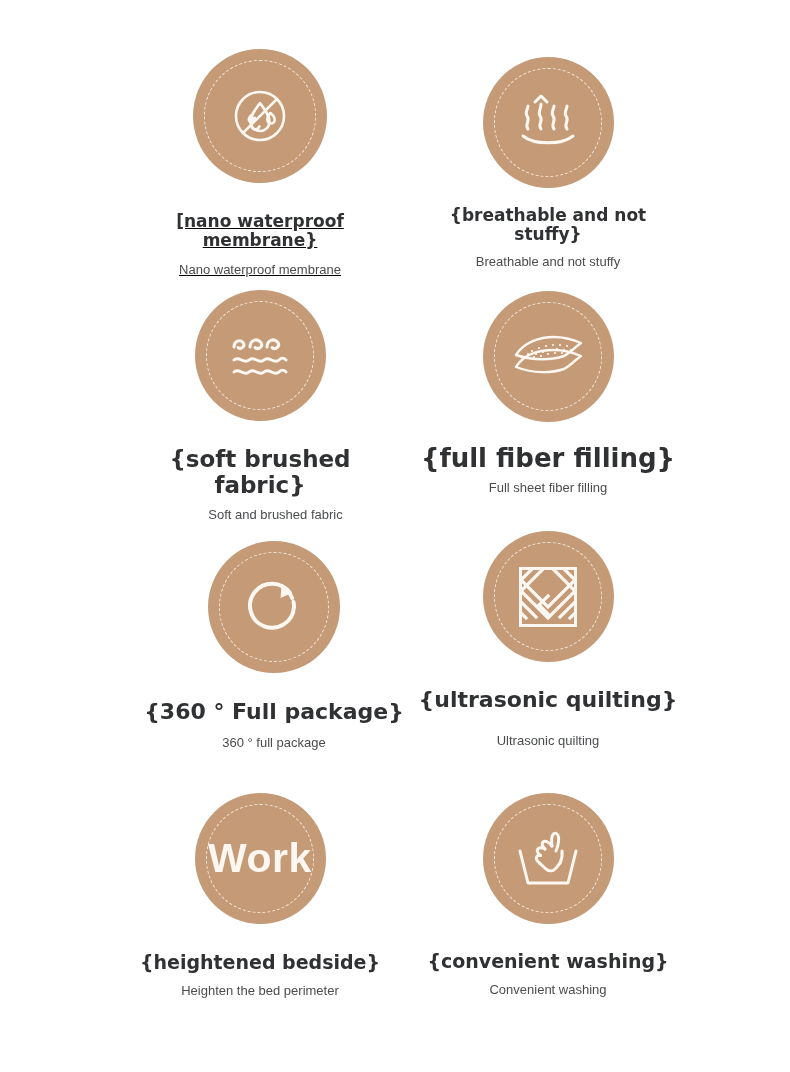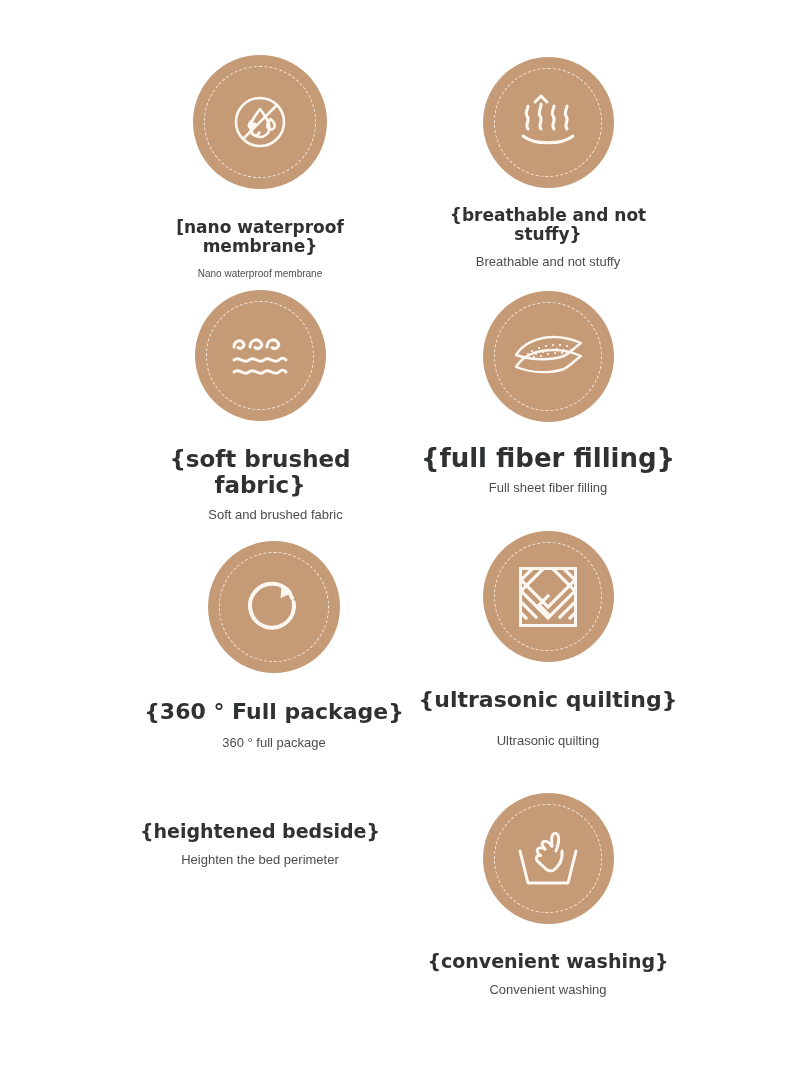--- a/index.html
+++ b/index.html
@@ -81,21 +81,21 @@
 
   .caption-sub {
     font-family: "Liberation Sans", sans-serif;
     font-weight: 400;
     color: #4a4c4e;
     text-align: center;
     line-height: 1.2;
   }
 
   
-  #cell-0 { left: 120px; top: 55px;  width: 280px; }
+  #cell-0 { left: 120px; top: 49px;  width: 280px; text-decoration: underline; }
   #cell-1 { left: 408px; top: 57px;  width: 280px; }
   #cell-2 { left: 120px; top: 290px; width: 280px; }
   #cell-3 { left: 408px; top: 291px; width: 280px; }
   #cell-4 { left: 134px; top: 541px; width: 280px; }
   #cell-5 { left: 408px; top: 531px; width: 280px; }
   #cell-6 { left: 120px; top: 793px; width: 280px; }
   #cell-7 { left: 408px; top: 793px; width: 280px; }
 
   #cell-0 .badge { width: 134px; height: 134px; }
   #cell-1 .badge { width: 131px; height: 131px; }
@@ -108,21 +108,21 @@
 
   #cell-0 .caption-main { font-size: 17px; margin-top: 29px; }
   #cell-1 .caption-main { font-size: 17px; margin-top: 18px; }
   #cell-2 .caption-main { font-size: 23px; margin-top: 26px; }
   #cell-3 .caption-main { font-size: 26px; margin-top: 22px; }
   #cell-4 .caption-main { font-size: 22px; margin-top: 27px; }
   #cell-5 .caption-main { font-size: 22px; margin-top: 26px; }
   #cell-6 .caption-main { font-size: 19px; margin-top: 28px; }
   #cell-7 .caption-main { font-size: 19px; margin-top: 27px; }
 
-  #cell-0 .caption-sub { font-size: 10px; margin-top: 12px; }
+  #cell-0 .caption-sub { font-size: 13px; margin-top: 12px; }
   #cell-1 .caption-sub { font-size: 13px; margin-top: 10px; }
   #cell-2 .caption-sub { font-size: 13px; margin-top: 8px; margin-left: 31px; }
   #cell-3 .caption-sub { font-size: 13px; margin-top: 7px; }
   #cell-4 .caption-sub { font-size: 13px; margin-top: 10px; }
   #cell-5 .caption-sub { font-size: 13px; margin-top: 20px; }
   #cell-6 .caption-sub { font-size: 13px; margin-top: 10px; }
   #cell-7 .caption-sub { font-size: 13px; margin-top: 10px; }
 
   #cell-6 .word-glyph { font-size: 41px; }
 </style>
@@ -252,20 +252,26 @@
           <path d="M35 3 L57 25"></path>
           <path d="M30 30 L21 39 L30 48"></path>
         </svg>
       </span>
     </div>
     <div class="caption-main">{ultrasonic quilting}</div>
     <div class="caption-sub">Ultrasonic quilting</div>
   </div>
 
   <div class="feature-cell" id="cell-6">
+    <div class="badge">
+      <span class="dashed-ring"></span>
+      <span class="glyph">
+        <span class="word-glyph">Work</span>
+      </span>
+    </div>
     <div class="caption-main">{heightened bedside}</div>
     <div class="caption-sub">Heighten the bed perimeter</div>
   </div>
 
   <div class="feature-cell" id="cell-7">
     <div class="badge">
       <span class="dashed-ring"></span>
       <span class="glyph">
         <svg width="66" height="62" viewBox="0 0 66 62" fill="none" stroke="#fdf7f1" stroke-width="3" stroke-linecap="round" stroke-linejoin="round">
           <path d="M5 23 L13 55 L53 55 L61 23"></path>

